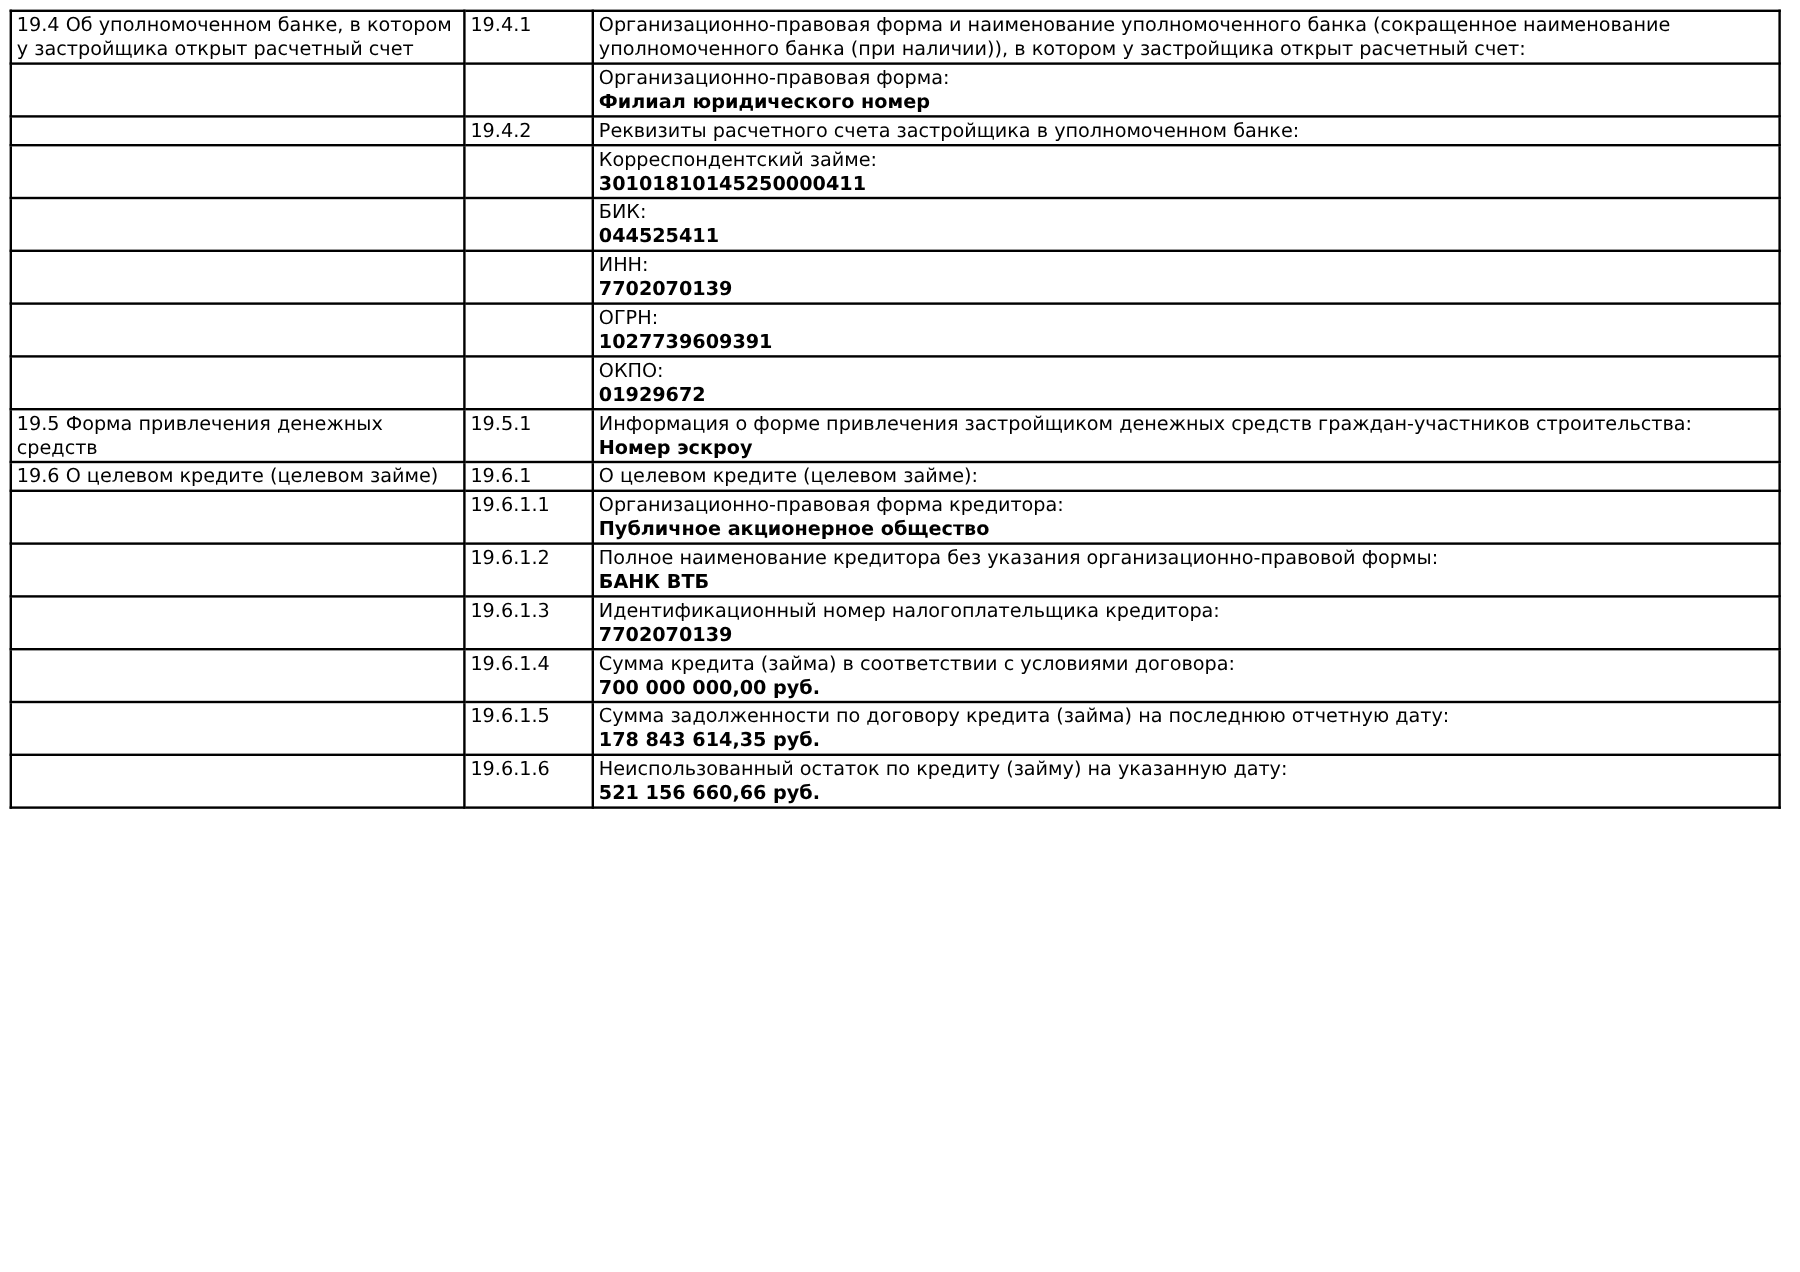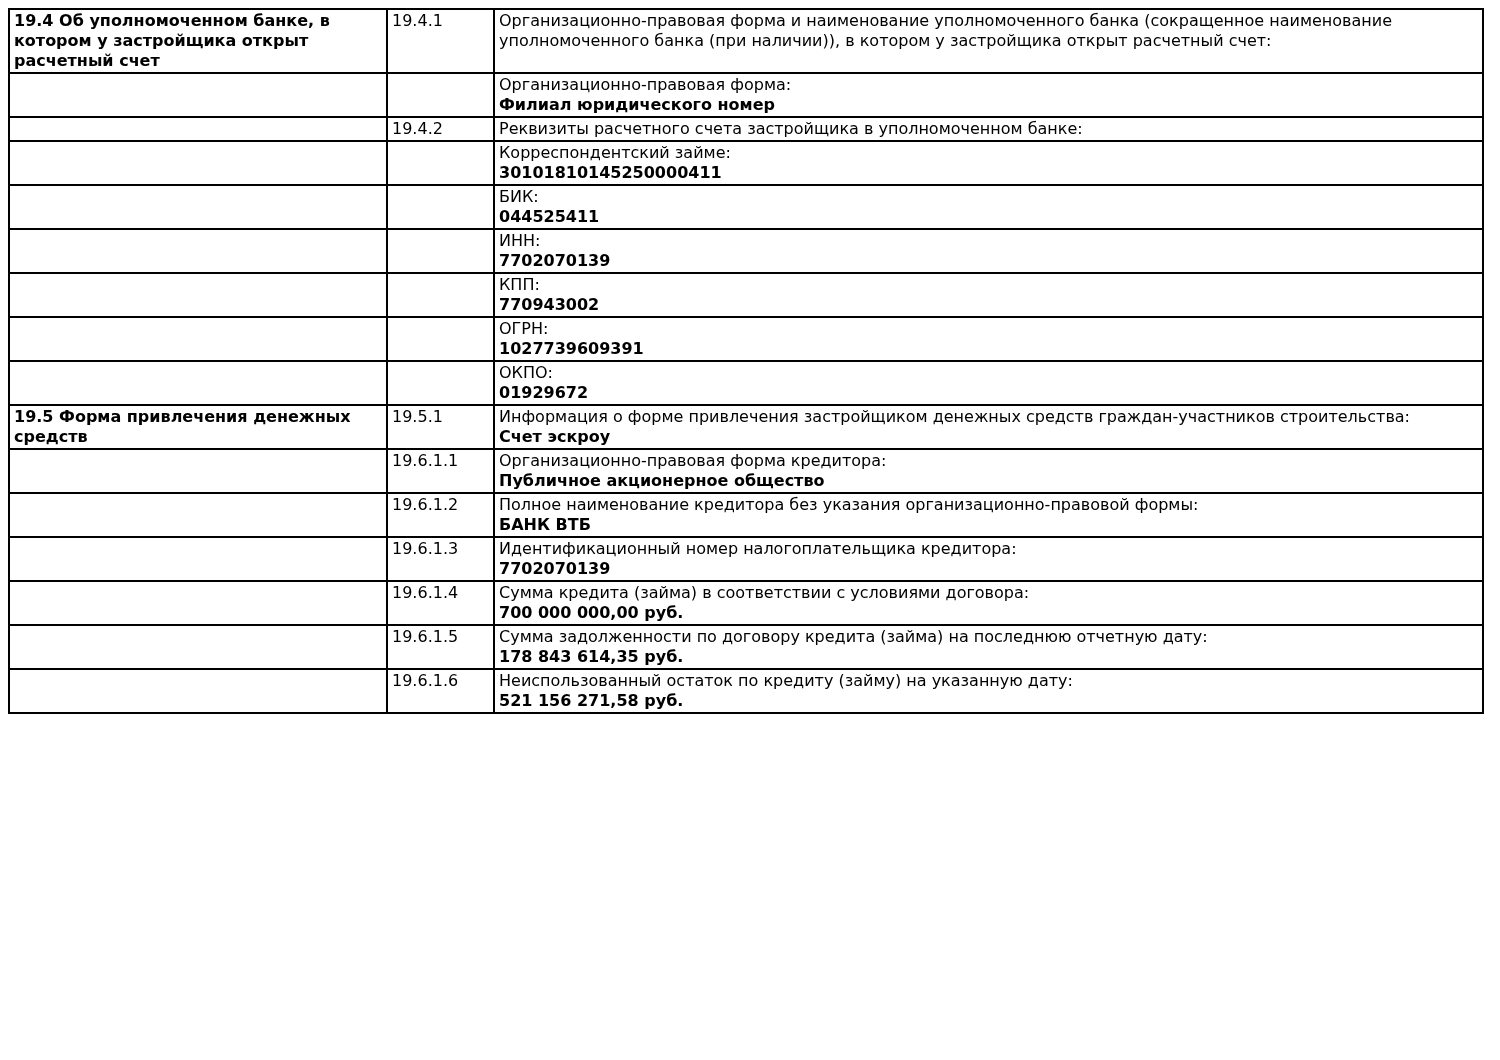--- a/index.html
+++ b/index.html
@@ -24,21 +24,20 @@
   table.decl td {
     border: 2px solid #000000;
     padding: 1px 4px;
     line-height: 20px;
     vertical-align: top;
     overflow: hidden;
   }
   td.col-section {
     width: 368px;
     padding-right: 14px;
-    font-weight: bold;
   }
   td.col-code {
     width: 97px;
     vertical-align: middle;
   }
   td.col-content {
   }
   .label {
     font-weight: normal;
   }
@@ -94,46 +93,45 @@
         <td class="col-code"></td>
         <td class="col-content">
           <div class="label">ИНН:</div>
           <div class="value">7702070139</div>
         </td>
       </tr>
       <tr>
         <td class="col-section"></td>
         <td class="col-code"></td>
         <td class="col-content">
-          <div class="label">КПП:</div>
-          <div class="value">770943002</div>
-        </td>
-      </tr>
-      <tr>
-        <td class="col-section"></td>
-        <td class="col-code"></td>
-        <td class="col-content">
           <div class="label">ОГРН:</div>
           <div class="value">1027739609391</div>
         </td>
       </tr>
       <tr>
         <td class="col-section"></td>
         <td class="col-code"></td>
         <td class="col-content">
           <div class="label">ОКПО:</div>
           <div class="value">01929672</div>
         </td>
       </tr>
       <tr>
         <td class="col-section">19.5 Форма привлечения денежных средств</td>
         <td class="col-code">19.5.1</td>
         <td class="col-content">
           <div class="label">Информация о форме привлечения застройщиком денежных средств граждан-участников строительства:</div>
-          <div class="value">Счет эскроу</div>
+          <div class="value">Номер эскроу</div>
+        </td>
+      </tr>
+      <tr>
+        <td class="col-section">19.6 О целевом кредите (целевом займе)</td>
+        <td class="col-code">19.6.1</td>
+        <td class="col-content">
+          <div class="label">О целевом кредите (целевом займе):</div>
         </td>
       </tr>
       <tr>
         <td class="col-section"></td>
         <td class="col-code">19.6.1.1</td>
         <td class="col-content">
           <div class="label">Организационно-правовая форма кредитора:</div>
           <div class="value">Публичное акционерное общество</div>
         </td>
       </tr>
@@ -167,17 +165,17 @@
         <td class="col-content">
           <div class="label">Сумма задолженности по договору кредита (займа) на последнюю отчетную дату:</div>
           <div class="value">178 843 614,35 руб.</div>
         </td>
       </tr>
       <tr>
         <td class="col-section"></td>
         <td class="col-code">19.6.1.6</td>
         <td class="col-content">
           <div class="label">Неиспользованный остаток по кредиту (займу) на указанную дату:</div>
-          <div class="value">521 156 271,58 руб.</div>
+          <div class="value">521 156 660,66 руб.</div>
         </td>
       </tr>
     </tbody>
 </table>
 
 </body></html>

